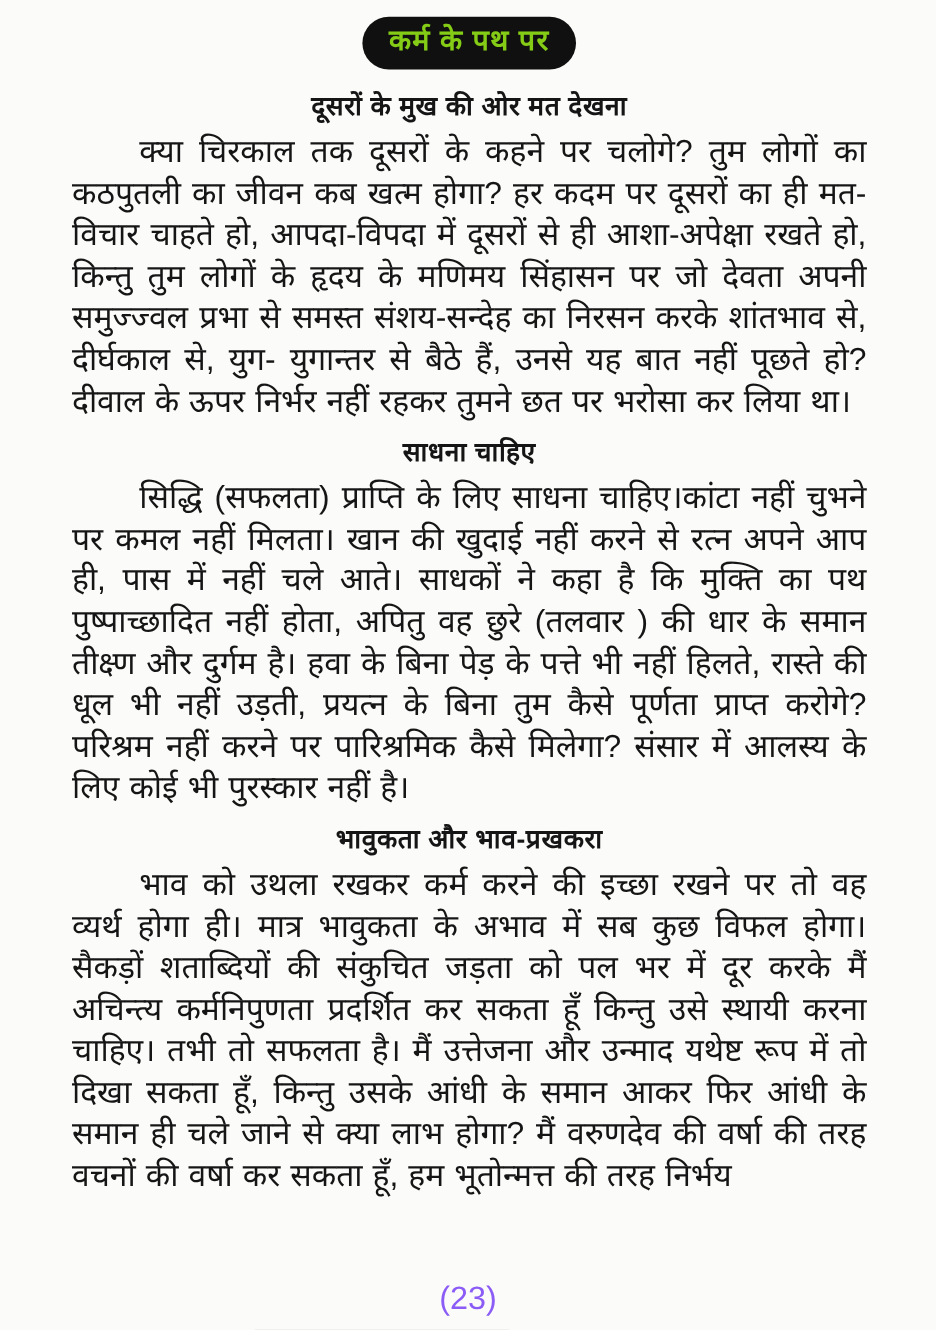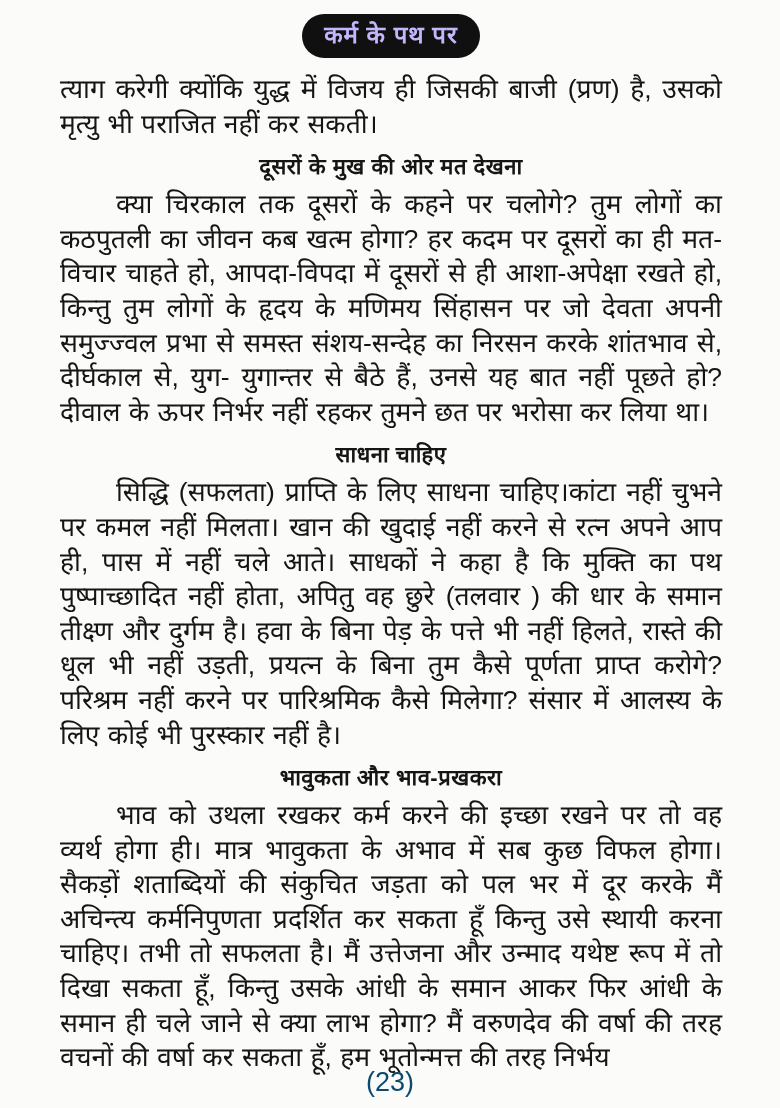--- a/index.html
+++ b/index.html
@@ -19,21 +19,21 @@
     padding: 12px 58px 0 60px;
     overflow: hidden;
   }
   .badge-row {
     text-align: center;
     margin: 2px 0 14px 0;
   }
   .chapter-badge {
     display: inline-block;
     background: #101010;
-    color: #c4b5fd;
+    color: #84cc16;
     font-size: 24px;
     font-weight: 700;
     line-height: 1;
     padding: 9px 22px 11px 22px;
     border-radius: 24px;
     letter-spacing: 1px;
   }
   .body-para {
     font-size: 26.5px;
     font-weight: 500;
@@ -53,33 +53,32 @@
     letter-spacing: 0.5px;
   }
   .page-number {
     position: absolute;
     bottom: 10px;
     left: 0;
     width: 100%;
     text-align: center;
     font-size: 27px;
     font-weight: 500;
-    color: #0c4a6e;
+    color: #8b5cf6;
   }
 </style>
 </head>
 <body>
 
 <div class="page">
 
   <div class="badge-row">
     <span class="chapter-badge">कर्म के पथ पर</span>
   </div>
 
-  <p class="body-para">त्याग करेगी क्योंकि युद्ध में विजय ही जिसकी बाजी (प्रण) है, उसको मृत्यु भी पराजित नहीं कर सकती।</p>
 
   <h2 class="section-heading">दूसरों के मुख की ओर मत देखना</h2>
 
   <p class="body-para indented">क्या चिरकाल तक दूसरों के कहने पर चलोगे? तुम लोगों का कठपुतली का जीवन कब खत्म होगा? हर कदम पर दूसरों का ही मत-विचार चाहते हो, आपदा-विपदा में दूसरों से ही आशा-अपेक्षा रखते हो, किन्तु तुम लोगों के हृदय के मणिमय सिंहासन पर जो देवता अपनी समुज्ज्वल प्रभा से समस्त संशय-सन्देह का निरसन करके शांतभाव से, दीर्घकाल से, युग- युगान्तर से बैठे हैं, उनसे यह बात नहीं पूछते हो? दीवाल के ऊपर निर्भर नहीं रहकर तुमने छत पर भरोसा कर लिया था।</p>
 
   <h2 class="section-heading">साधना चाहिए</h2>
 
   <p class="body-para indented">सिद्धि (सफलता) प्राप्ति के लिए साधना चाहिए।कांटा नहीं चुभने पर कमल नहीं मिलता। खान की खुदाई नहीं करने से रत्न अपने आप ही, पास में नहीं चले आते। साधकों ने कहा है कि मुक्ति का पथ पुष्पाच्छादित नहीं होता, अपितु वह छुरे (तलवार ) की धार के समान तीक्ष्ण और दुर्गम है। हवा के बिना पेड़ के पत्ते भी नहीं हिलते, रास्ते की धूल भी नहीं उड़ती, प्रयत्न के बिना तुम कैसे पूर्णता प्राप्त करोगे? परिश्रम नहीं करने पर पारिश्रमिक कैसे मिलेगा? संसार में आलस्य के लिए कोई भी पुरस्कार नहीं है।</p>
 
   <h2 class="section-heading">भावुकता और भाव-प्रखकरा</h2>

